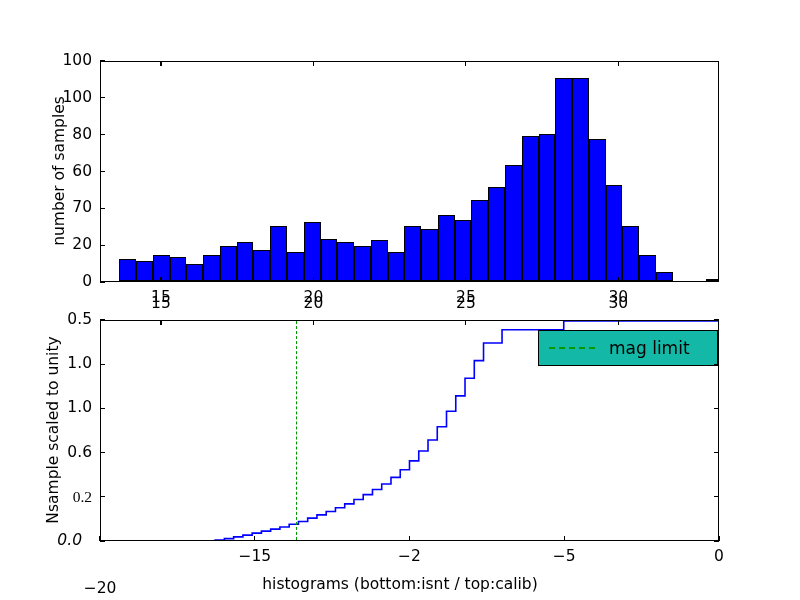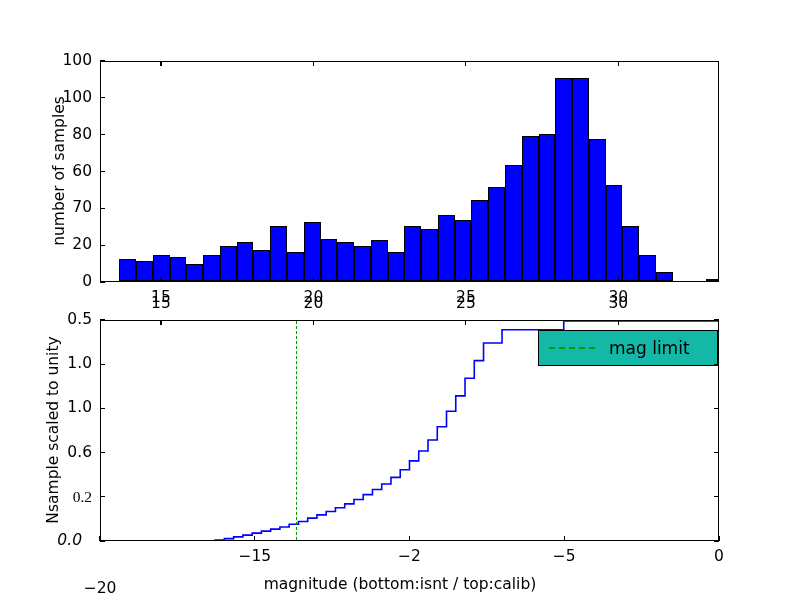--- a/index.html
+++ b/index.html
@@ -239,15 +239,15 @@
       <div class="tick tick-x" style="left: 160.385px; top: 320px;"></div>
       <div class="ticklabel ticklabel-x" style="left: 160.985px; top: 296px;">15</div>
       <div class="tick tick-x" style="left: 312.848px; top: 320px;"></div>
       <div class="ticklabel ticklabel-x" style="left: 313.448px; top: 296px;">20</div>
       <div class="tick tick-x" style="left: 465.311px; top: 320px;"></div>
       <div class="ticklabel ticklabel-x" style="left: 465.911px; top: 296px;">25</div>
       <div class="tick tick-x" style="left: 617.774px; top: 320px;"></div>
       <div class="ticklabel ticklabel-x" style="left: 618.374px; top: 296px;">30</div>
     </div>
   <div class="axis-title ylabel" id="bottom-ylabel" style="left: -58px; top: 420.5px; width: 221px;">Nsample scaled to unity</div>
-  <div class="axis-title" id="bottom-xlabel" style="left: 0px; width: 800px; text-align: center; top: 575px;">magnitude (bottom:isnt / top:calib)</div>
+  <div class="axis-title" id="bottom-xlabel" style="left: 0px; width: 800px; text-align: center; top: 575px;">histograms (bottom:isnt / top:calib)</div>
 
 </div>
 
 </body></html>

